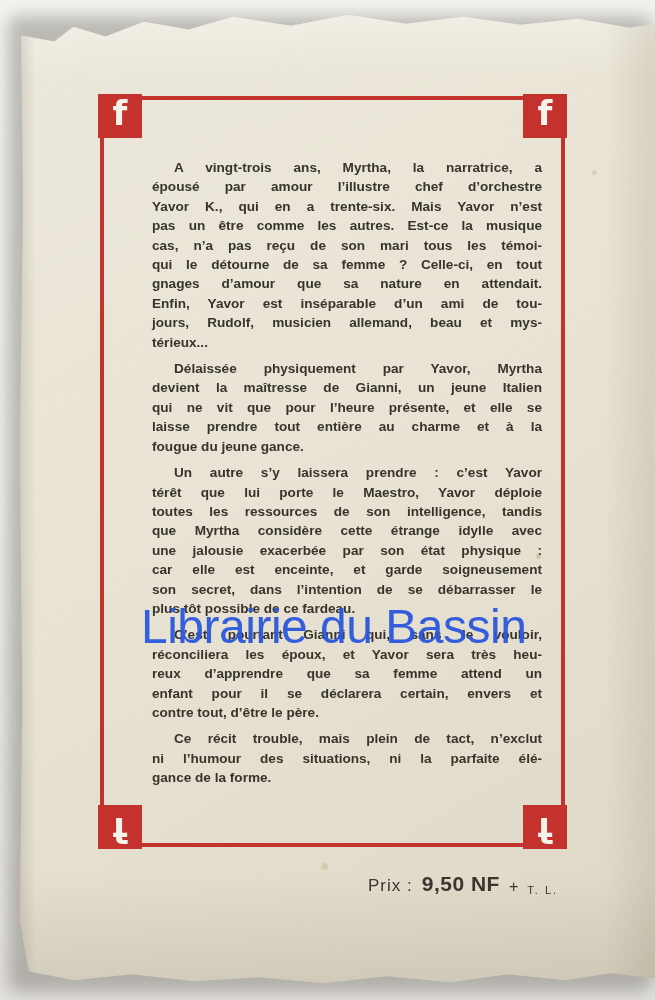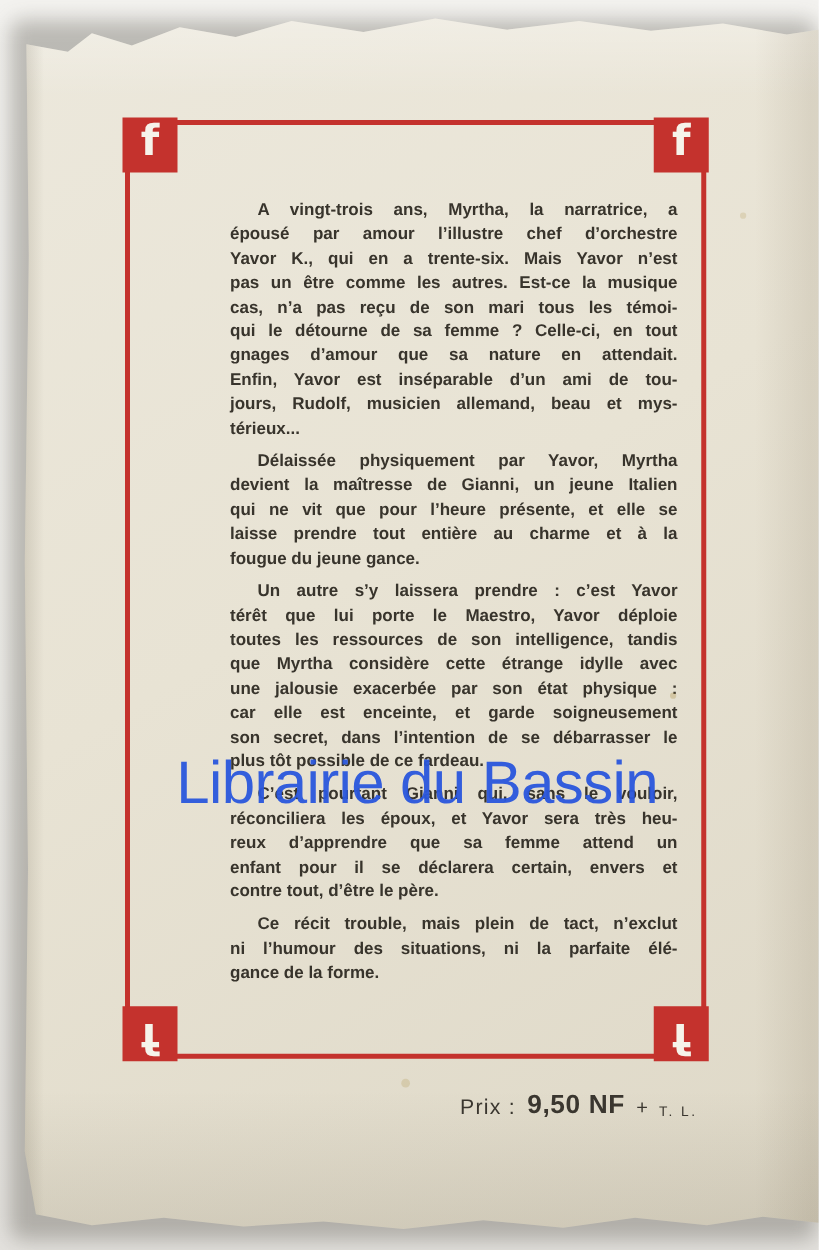--- a/index.html
+++ b/index.html
@@ -50,21 +50,21 @@
     color: #f6f3ea; font-family: "DejaVu Sans", sans-serif; font-weight: bold;
     font-size: 34px; line-height: 1; transform: translateY(-3px);
   }
   .blurb {
     position: absolute; left: 48px; top: 58px; width: 390px;
     color: #38342c; font-size: 13.6px; font-weight: bold; line-height: 19.4px;
     font-family: "Liberation Sans", sans-serif;
   }
   .para { margin-bottom: 7px; }
   .para .line:first-child { text-indent: 22px; }
-  .line { text-align: justify; text-align-last: justify; margin-left: 32px; }
+  .line { text-align: justify; text-align-last: justify; }
   .line.last { text-align-last: left; }
   .watermark {
     position: absolute; left: 141px; top: 599px; z-index: 6;
     font-size: 48px; letter-spacing: -0.5px; color: #2a57dd; opacity: 0.95;
     font-family: Liberation Sans, sans-serif; white-space: nowrap;
   }
   .price {
     position: absolute; left: 352px; top: 864px; z-index: 2;
     display: flex; align-items: flex-end; gap: 9px; color: #3a362f;
   }

